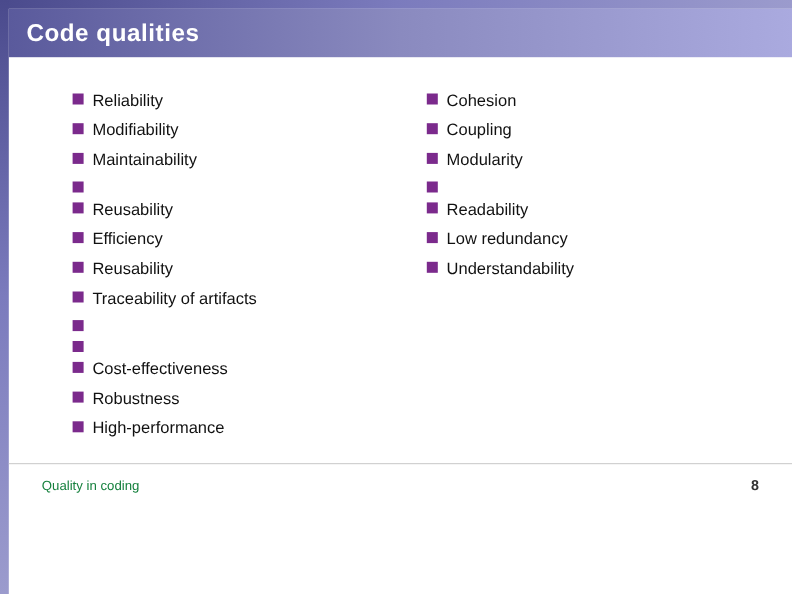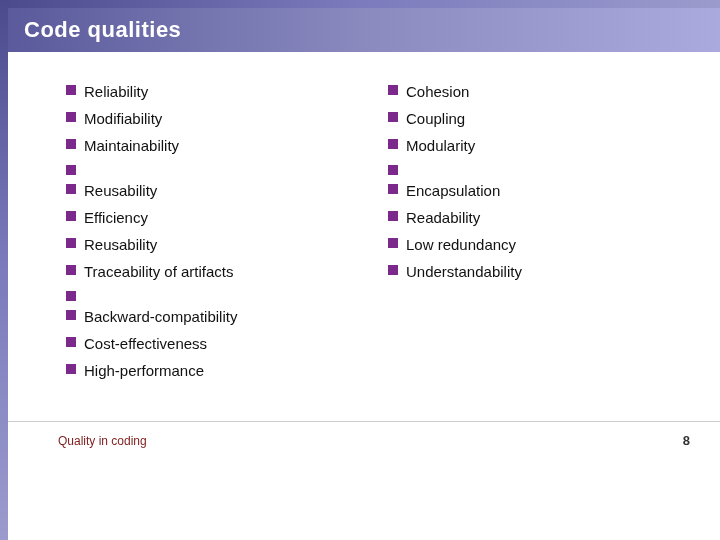--- a/index.html
+++ b/index.html
@@ -112,22 +112,21 @@
       height: 38px;
       display: flex;
       align-items: center;
       justify-content: space-between;
       padding: 0 30px;
       border-top: 1px solid #cccccc;
     }
 
     .footer-text {
       font-size: 12px;
-      color: #7f1d1d;
-      margin-left: 20px;
+      color: #15803d;
     }
 
     .footer-page {
       font-size: 13px;
       color: #333333;
       font-weight: bold;
     }
   </style>
 </head>
 <body>
@@ -174,51 +173,50 @@
     </div>
         <div class="bullet-item">
       <div class="bullet-square"></div>
       <span class="bullet-text">Traceability of artifacts</span>
     </div>
         <div class="bullet-item">
       <div class="bullet-square"></div>
     </div>
         <div class="bullet-item">
       <div class="bullet-square"></div>
-      <span class="bullet-text">Backward-compatibility</span>
     </div>
         <div class="bullet-item">
       <div class="bullet-square"></div>
       <span class="bullet-text">Cost-effectiveness</span>
     </div>
         <div class="bullet-item">
       <div class="bullet-square"></div>
+      <span class="bullet-text">Robustness</span>
+    </div>
+        <div class="bullet-item">
+      <div class="bullet-square"></div>
       <span class="bullet-text">High-performance</span>
     </div>
       </div>
 
     <div class="bullet-list" id="right-list">
         <div class="bullet-item">
       <div class="bullet-square"></div>
       <span class="bullet-text">Cohesion</span>
     </div>
         <div class="bullet-item">
       <div class="bullet-square"></div>
       <span class="bullet-text">Coupling</span>
     </div>
         <div class="bullet-item">
       <div class="bullet-square"></div>
       <span class="bullet-text">Modularity</span>
     </div>
         <div class="bullet-item">
       <div class="bullet-square"></div>
-    </div>
-        <div class="bullet-item">
-      <div class="bullet-square"></div>
-      <span class="bullet-text">Encapsulation</span>
     </div>
         <div class="bullet-item">
       <div class="bullet-square"></div>
       <span class="bullet-text">Readability</span>
     </div>
         <div class="bullet-item">
       <div class="bullet-square"></div>
       <span class="bullet-text">Low redundancy</span>
     </div>
         <div class="bullet-item">

